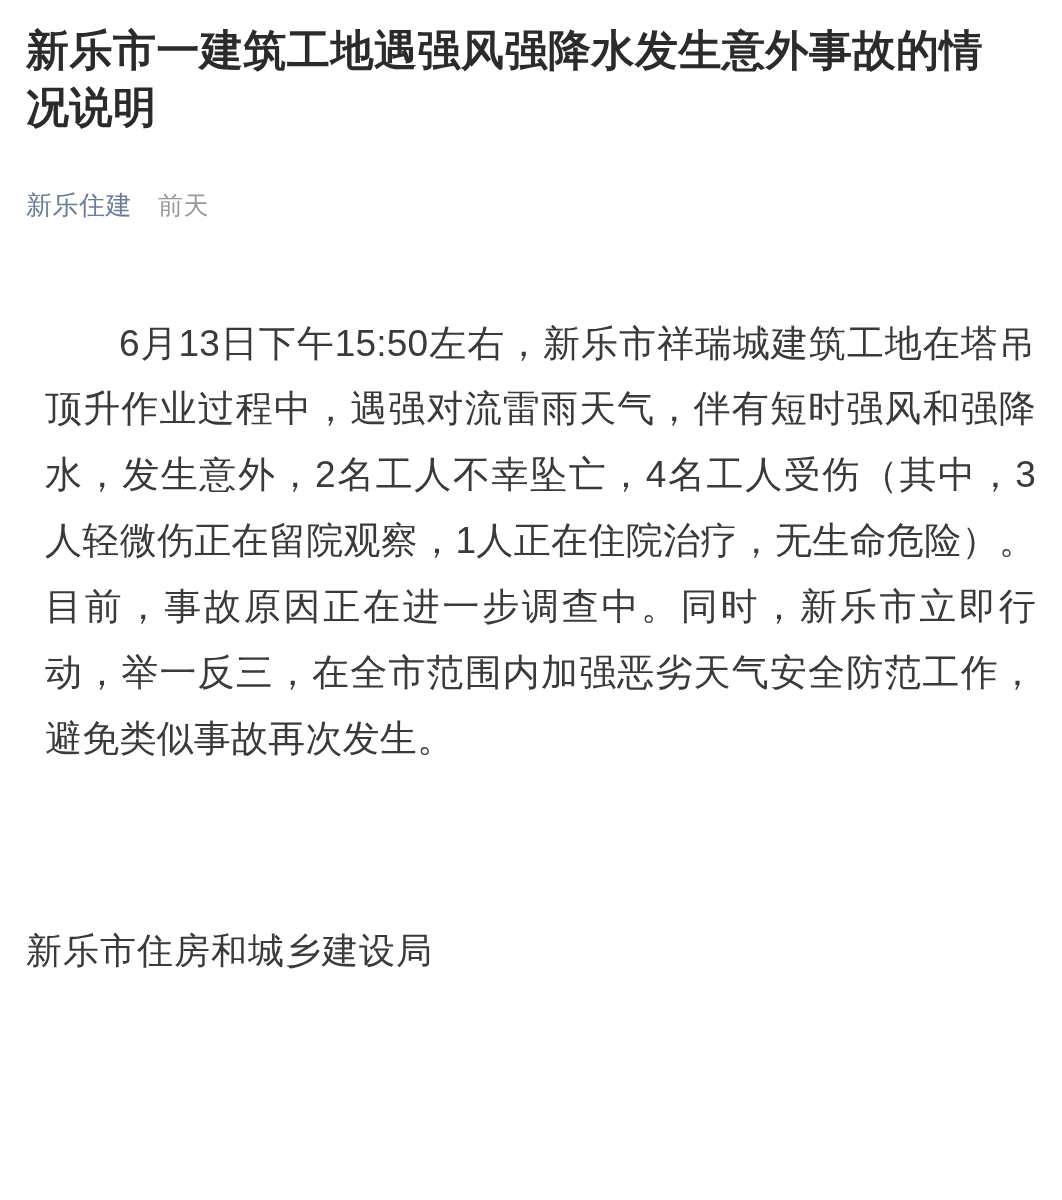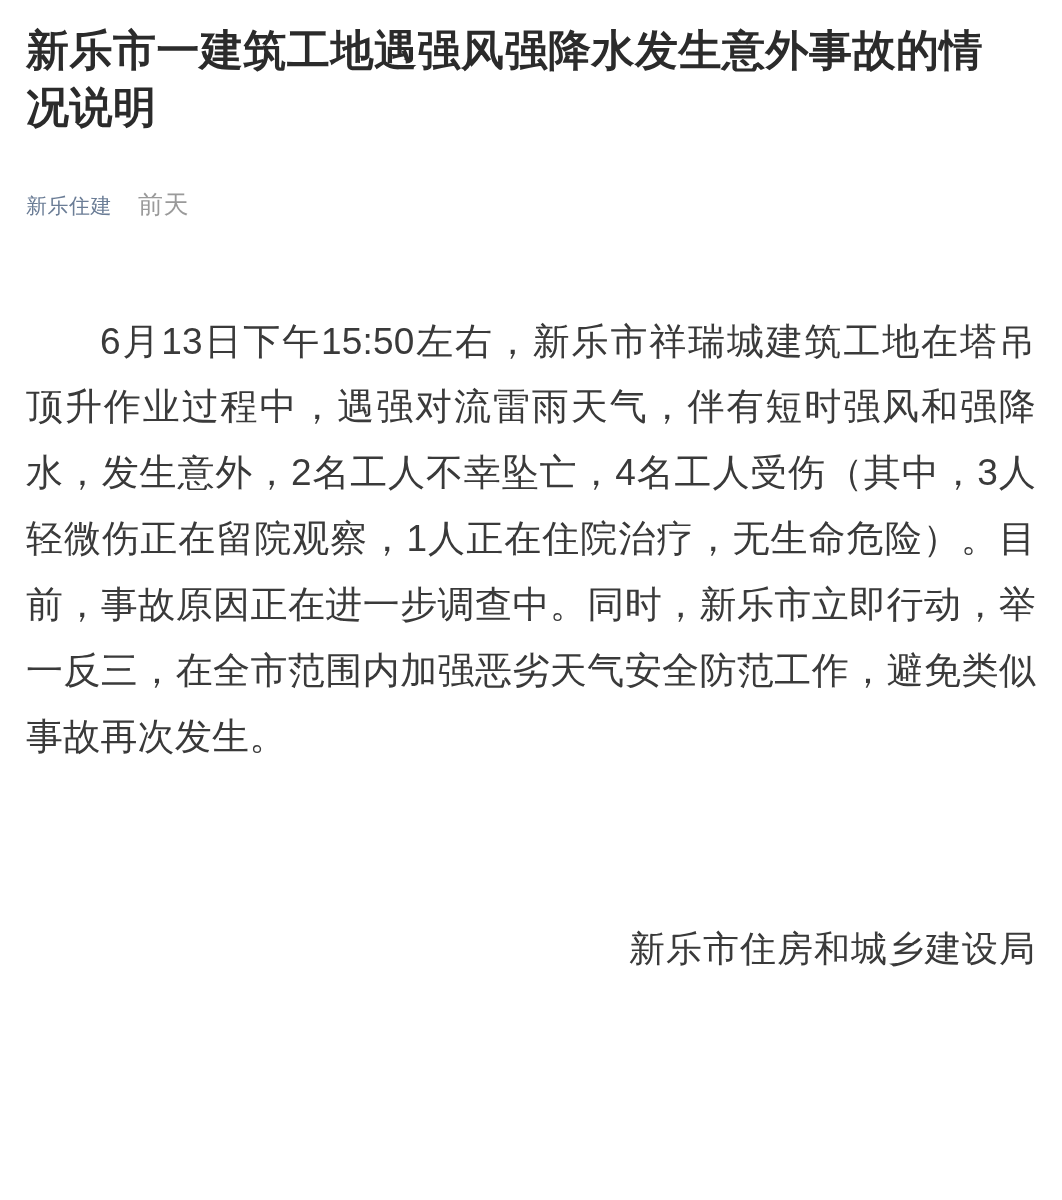--- a/index.html
+++ b/index.html
@@ -31,45 +31,46 @@
     margin: 0 0 0 0;
     padding: 0 30px 0 0;
   }
   .meta-row {
     display: flex;
     align-items: baseline;
     gap: 26px;
     margin-top: 52px;
   }
   .meta-account {
-    font-size: 21px;
+    font-size: 26px;
     color: #6b7d96;
     letter-spacing: 0.5px;
   }
   .meta-time {
     font-size: 25px;
     color: #9a9a9a;
     letter-spacing: 0.5px;
     text-align: right;
   }
   .article-body {
     margin-top: 88px;
+    margin-left: 19px;
   }
   .body-paragraph {
     font-size: 37px;
     line-height: 1.78;
     color: #3a3a3a;
     text-indent: 2em;
     text-align: justify;
     margin: 0;
     letter-spacing: 0.2px;
   }
   .signature-block {
     margin-top: 150px;
-    text-align: right;
+    text-align: left;
     padding-bottom: 10px;
   }
   .signature-line {
     font-size: 36px;
     line-height: 1.6;
     color: #3a3a3a;
     letter-spacing: 1px;
   }
 </style>
 </head>

